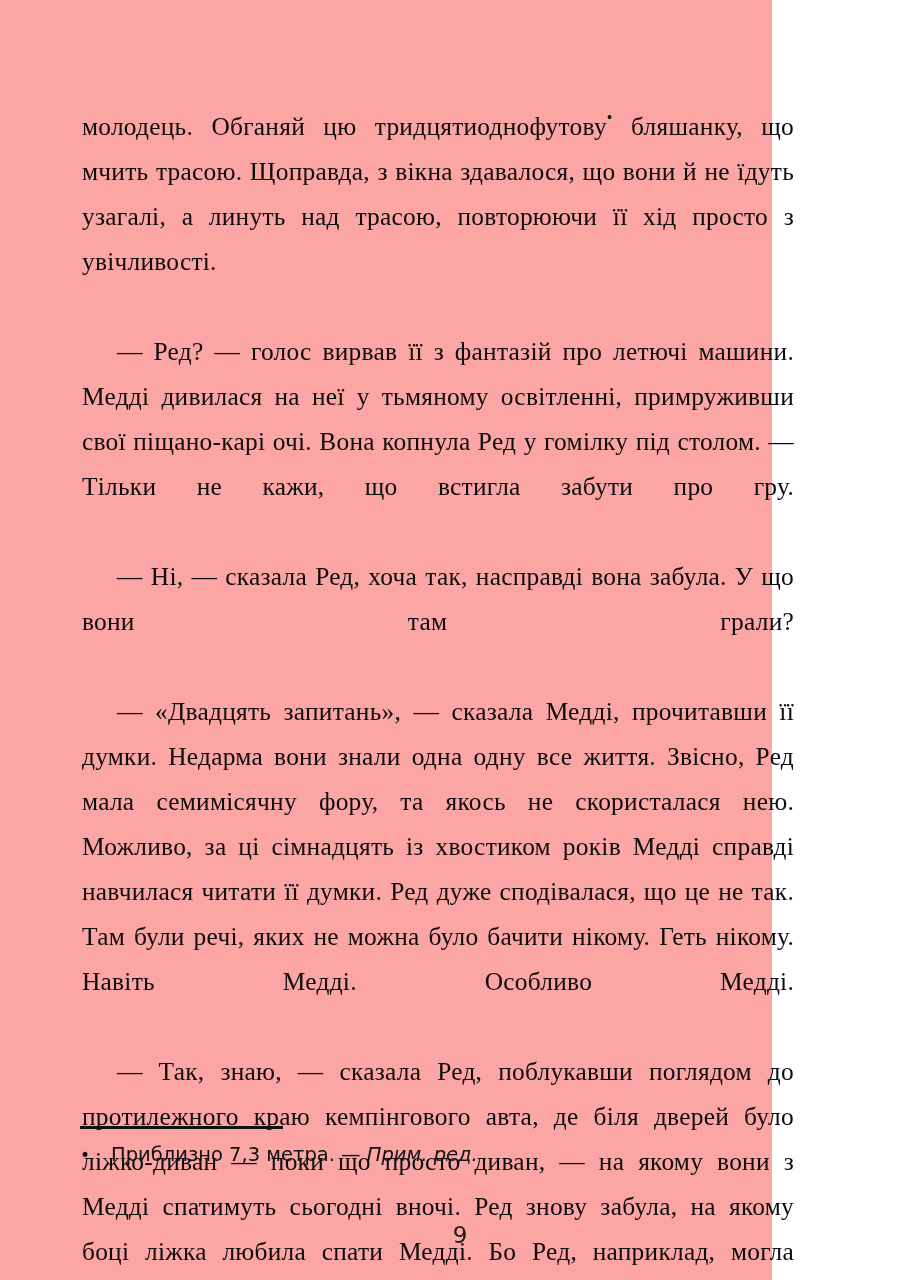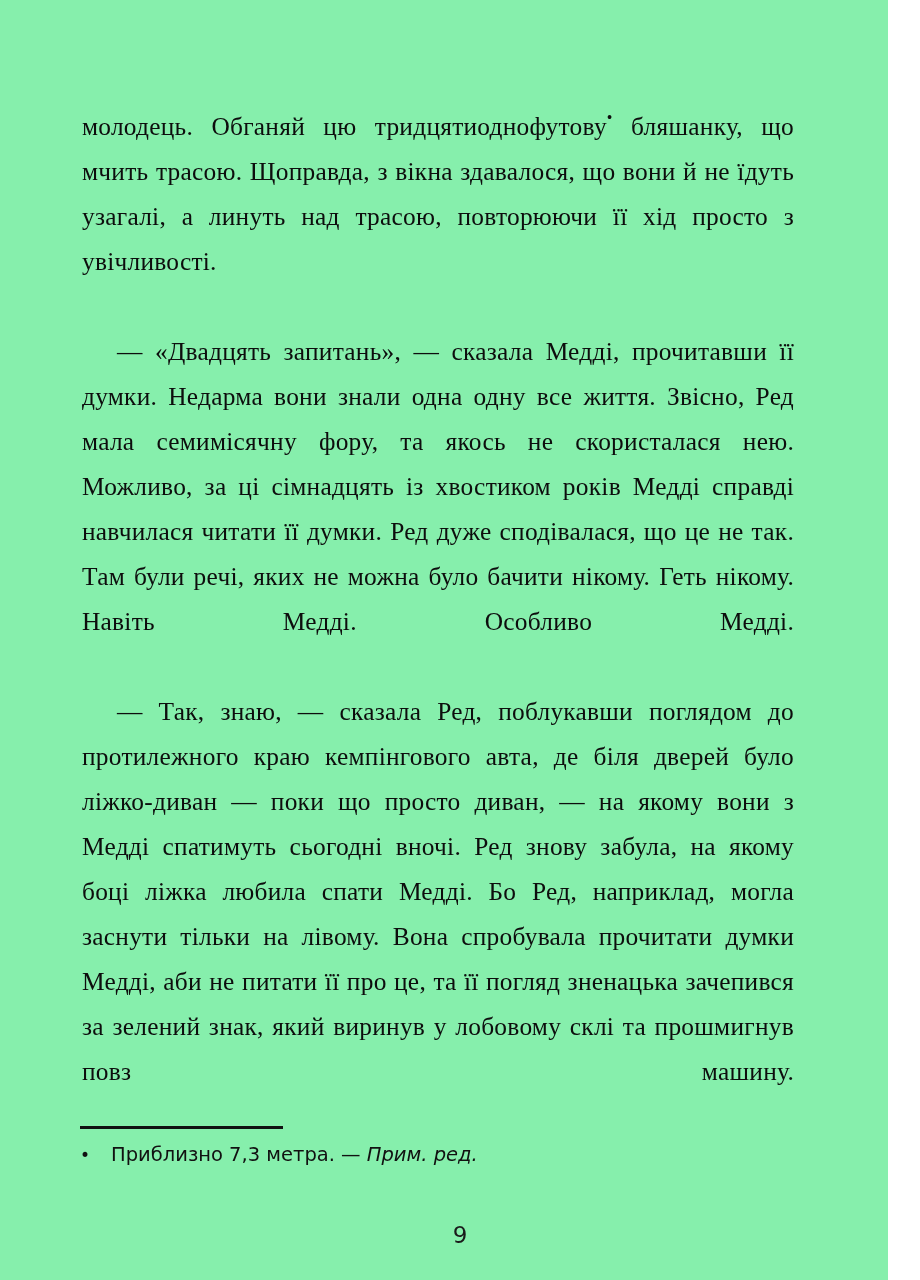--- a/index.html
+++ b/index.html
@@ -14,23 +14,23 @@
     position: relative;
     overflow: hidden;
     font-family: "Liberation Serif", "DejaVu Serif", serif;
     color: #0d0d0d;
   }
 
   .page {
     position: absolute;
     left: 0;
     top: 0;
-    width: 888px;
+    width: 772px;
     height: 1280px;
-    background: #86efac;
+    background: #fca5a5;
   }
 
   
   .text-block {
     position: absolute;
     left: 82px;
     top: 104px;
     width: 712px;
   }
 
@@ -115,21 +115,23 @@
 </style>
 </head>
 <body>
 
 <div class="page">
 
   <div class="text-block">
 
     <p class="para"><span>молодець. Обганяй цю тридцятиоднофутову</span><span class="fn-marker">•</span><span> бляшанку, що мчить трасою. Щоправда, з вікна здавалося, що вони й не їдуть узагалі, а линуть над трасою, повторюючи її хід просто з увічливості.</span></p>
 
+    <p class="para indent">— Ред? — голос вирвав її з фантазій про летючі машини. Медді дивилася на неї у тьмяному освітленні, примруживши свої піщано-карі очі. Вона копнула Ред у гомілку під столом. — Тільки не кажи, що встигла забути про гру.</p>
 
+    <p class="para indent">— Ні, — сказала Ред, хоча так, насправді вона забула. У що вони там грали?</p>
 
     <p class="para indent">— «Двадцять запитань», — сказала Медді, прочитавши її думки. Недарма вони знали одна одну все життя. Звісно, Ред мала семимісячну фору, та якось не скористалася нею. Можливо, за ці сімнадцять із хвостиком років Медді справді навчилася читати її думки. Ред дуже сподівалася, що це не так. Там були речі, яких не можна було бачити нікому. Геть нікому. Навіть Медді. Особливо Медді.</p>
 
     <p class="para indent">— Так, знаю, — сказала Ред, поблукавши поглядом до протилежного краю кемпінгового авта, де біля дверей було ліжко-диван — поки що просто диван, — на якому вони з Медді спатимуть сьогодні вночі. Ред знову забула, на якому боці ліжка любила спати Медді. Бо Ред, наприклад, могла заснути тільки на лівому. Вона спробувала прочитати думки Медді, аби не питати її про це, та її погляд зненацька зачепився за зелений знак, який виринув у лобовому склі та прошмигнув повз машину.</p>
 
   </div>
 
   <div class="footnote-area">
     <div class="footnote-rule"></div>
     <p class="footnote">

